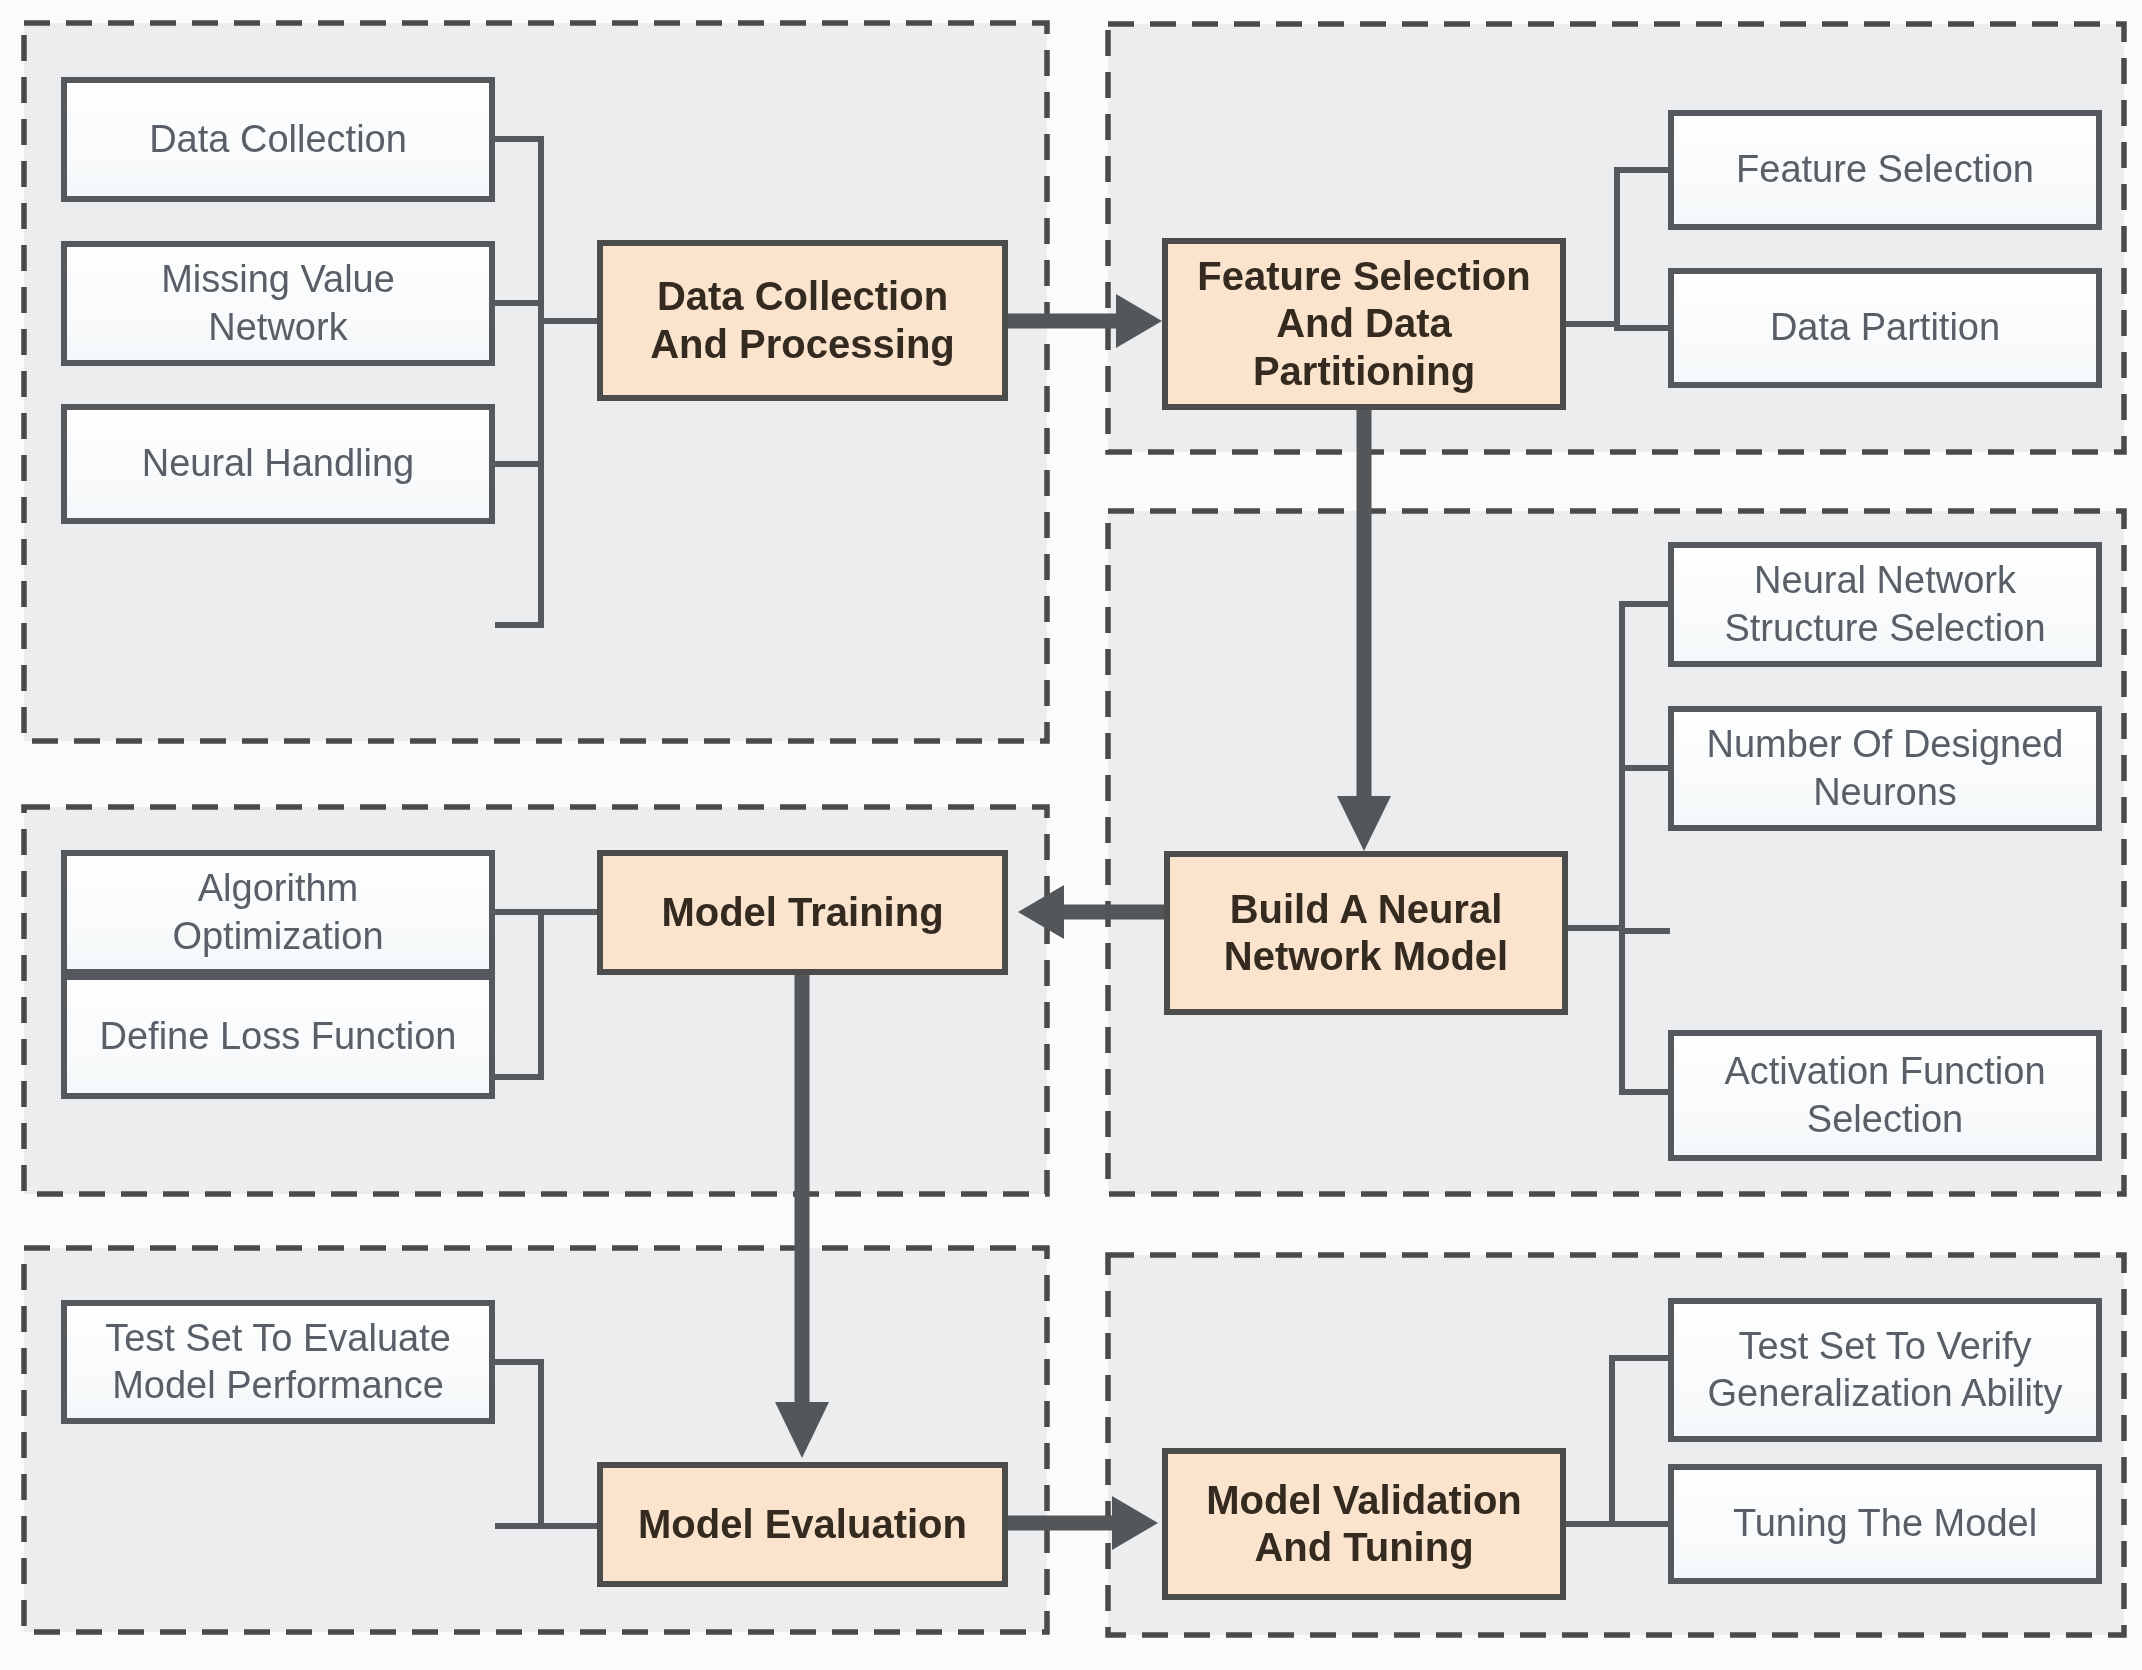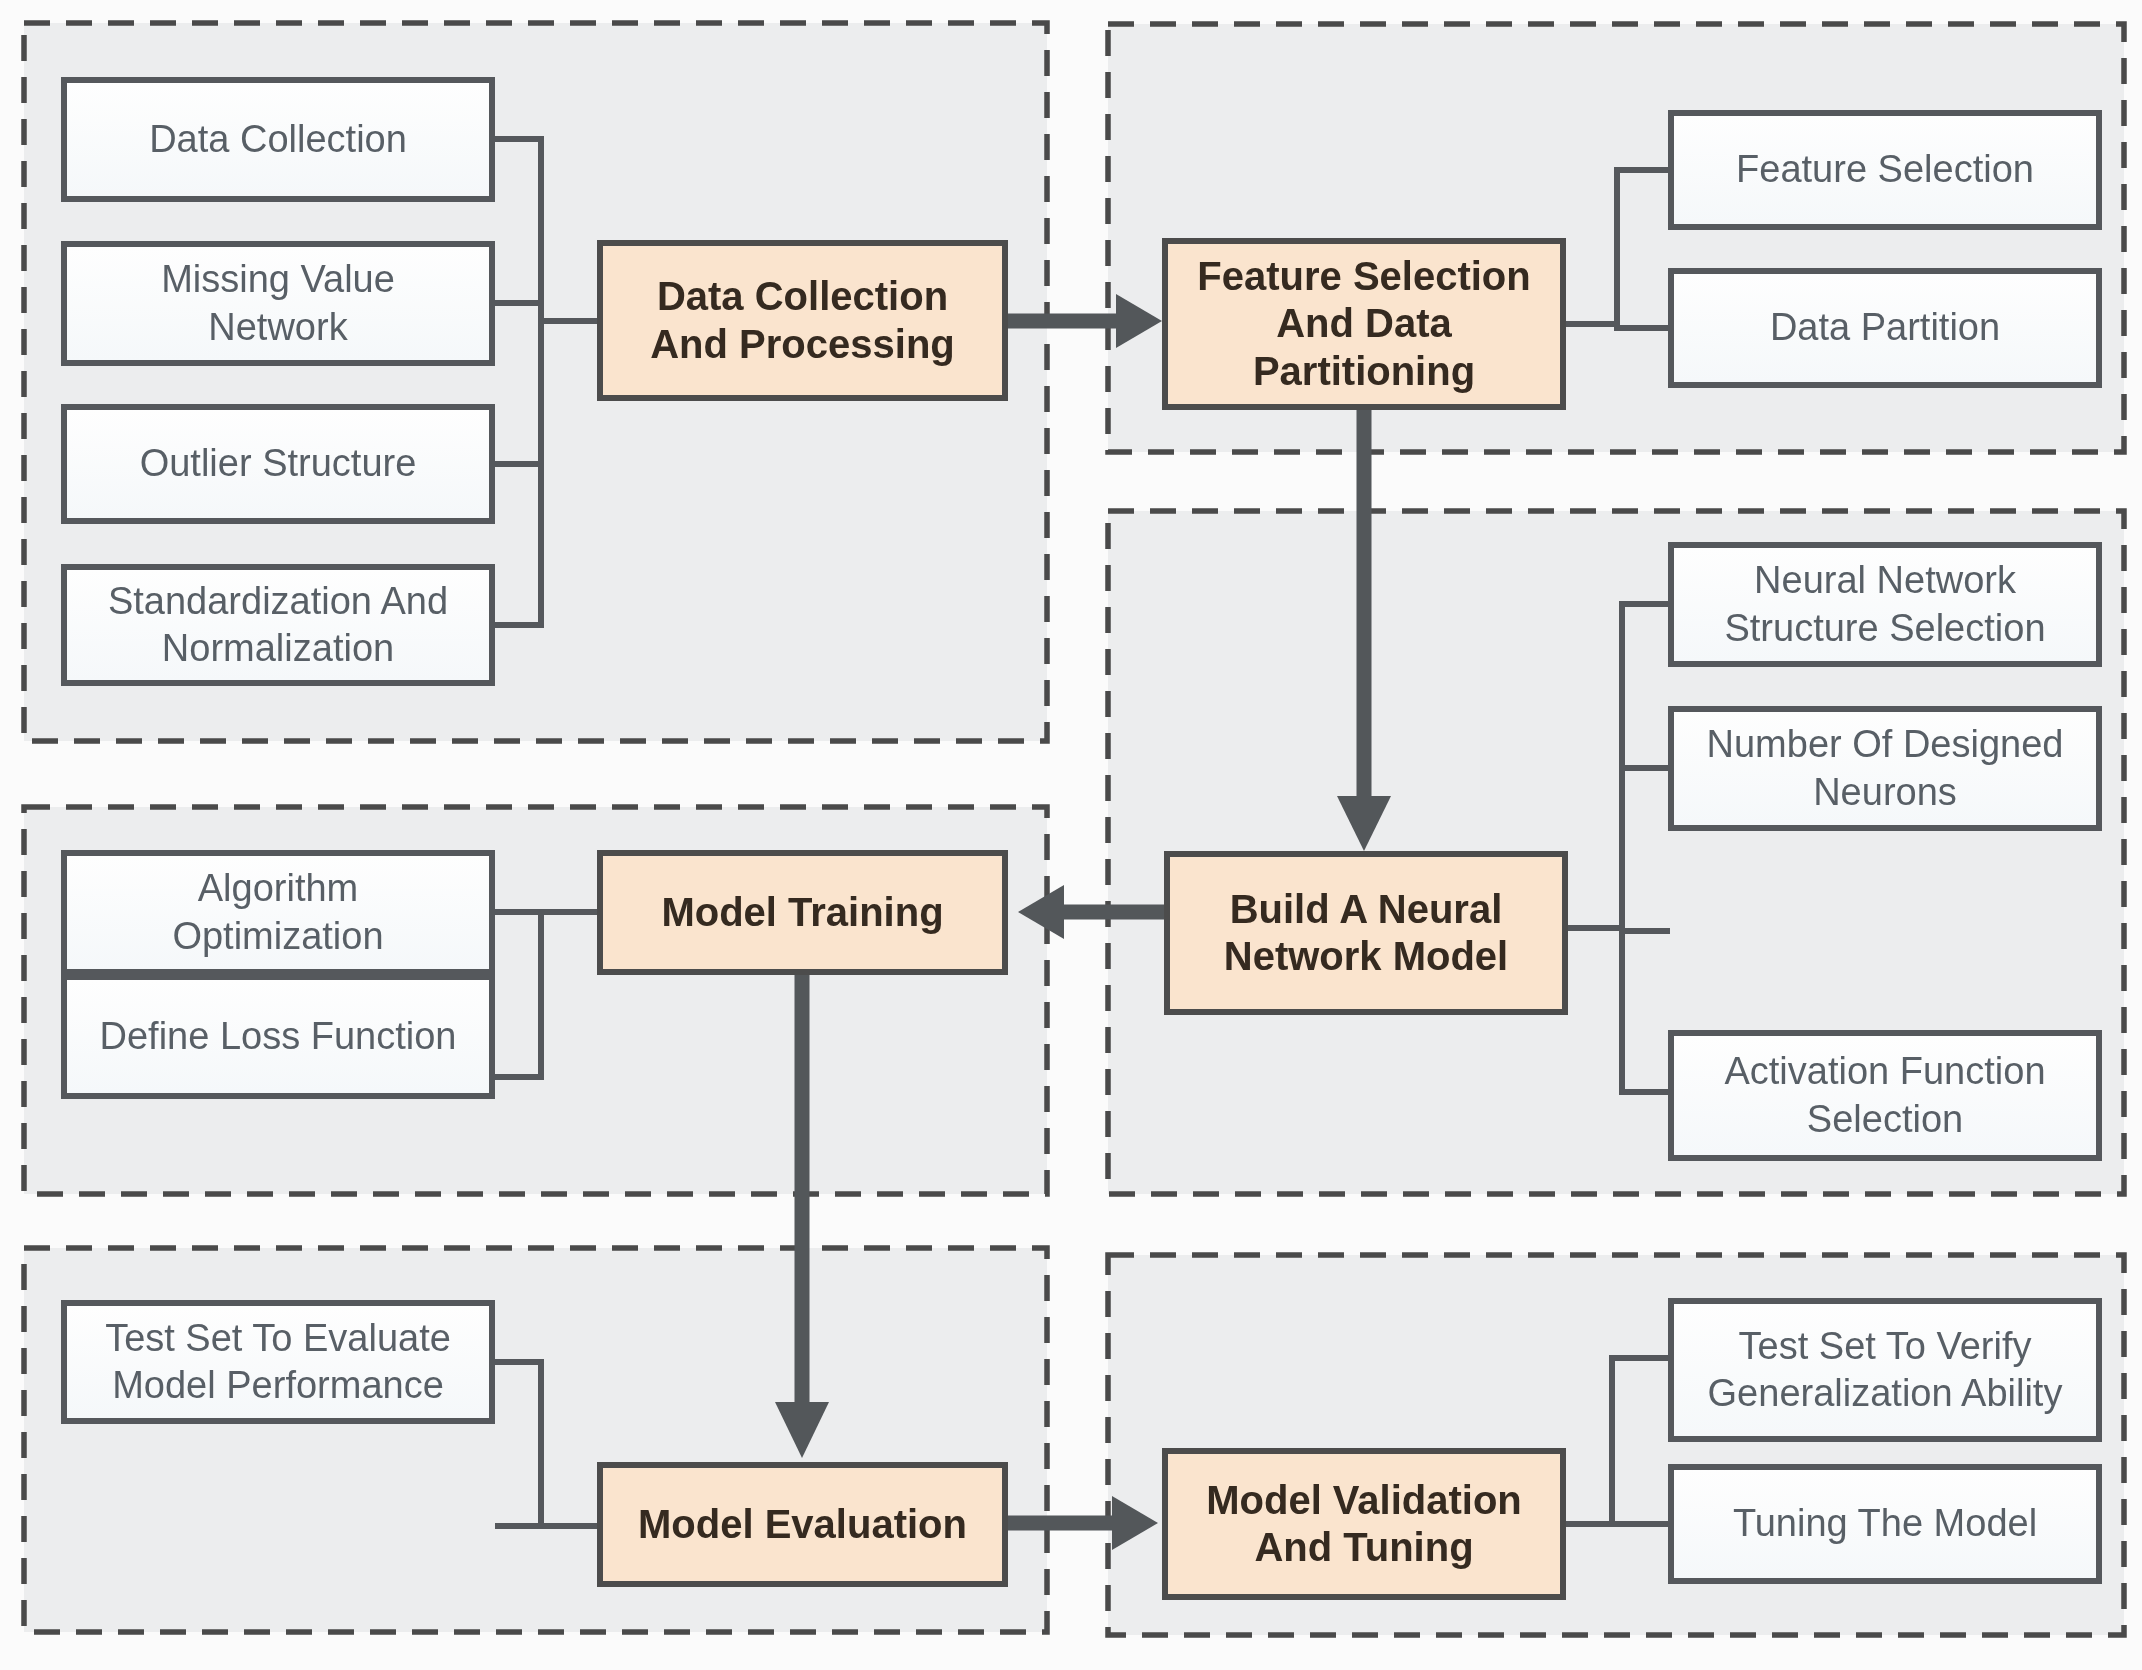--- a/index.html
+++ b/index.html
@@ -121,23 +121,21 @@
   <div class="stage" style="left:1164px; top:851px;  width:404px; height:164px">Build A Neural
 Network Model</div>
   <div class="stage" style="left:597px;  top:850px;  width:411px; height:125px">Model Training</div>
   <div class="stage" style="left:597px;  top:1462px; width:411px; height:125px">Model Evaluation</div>
   <div class="stage" style="left:1162px; top:1448px; width:404px; height:152px">Model Validation
 And Tuning</div>
 
   <div class="task" style="left:61px; top:77px;  width:434px; height:125px">Data Collection</div>
   <div class="task" style="left:61px; top:241px; width:434px; height:125px">Missing Value
 Network</div>
-  <div class="task" style="left:61px; top:404px; width:434px; height:120px">Outlier Structure</div>
-  <div class="task" style="left:61px; top:564px; width:434px; height:122px">Standardization And
-Normalization</div>
+  <div class="task" style="left:61px; top:404px; width:434px; height:120px">Neural Handling</div>
 
   <div class="task" style="left:1668px; top:110px; width:434px; height:120px">Feature Selection</div>
   <div class="task" style="left:1668px; top:268px; width:434px; height:120px">Data Partition</div>
 
   <div class="task" style="left:1668px; top:542px;  width:434px; height:125px">Neural Network
 Structure Selection</div>
   <div class="task" style="left:1668px; top:706px;  width:434px; height:125px">Number Of Designed
 Neurons</div>
   <div class="task" style="left:1668px; top:1030px; width:434px; height:131px">Activation Function
 Selection</div>

